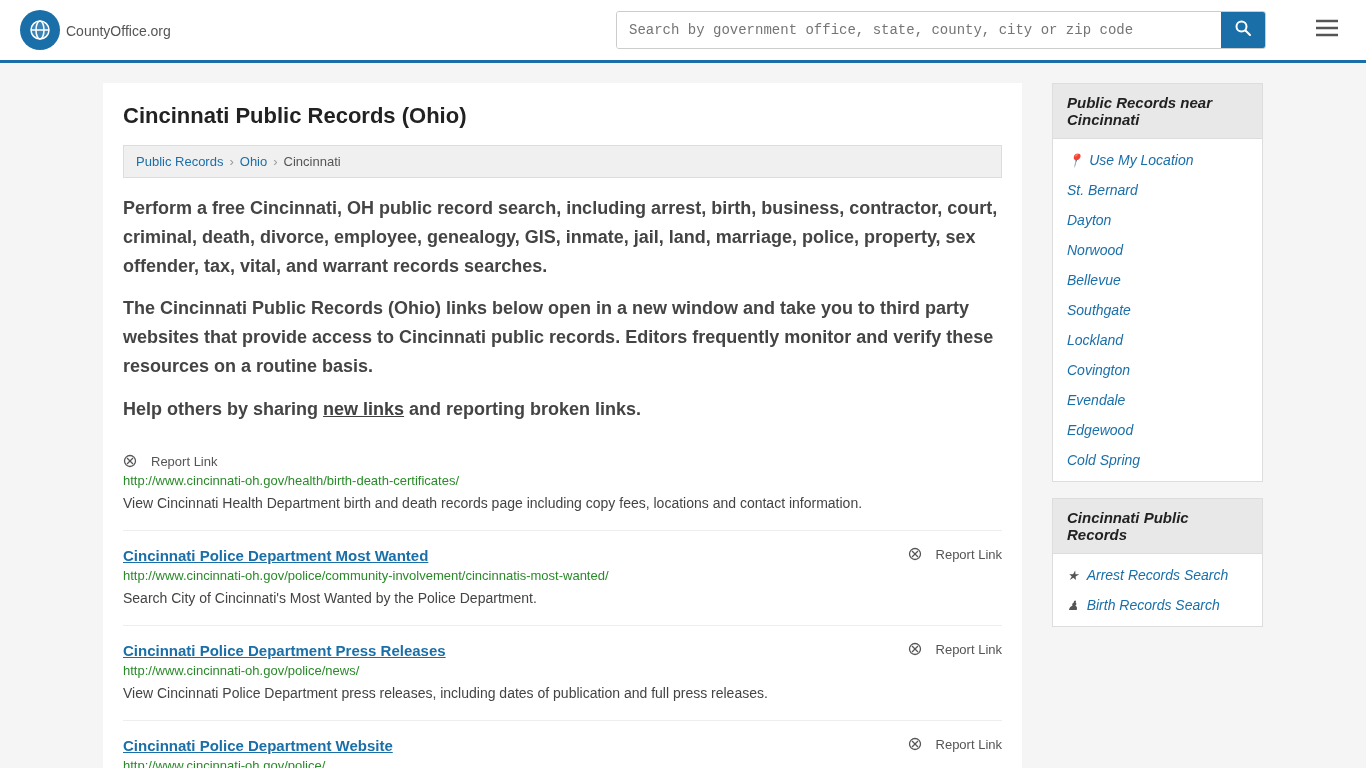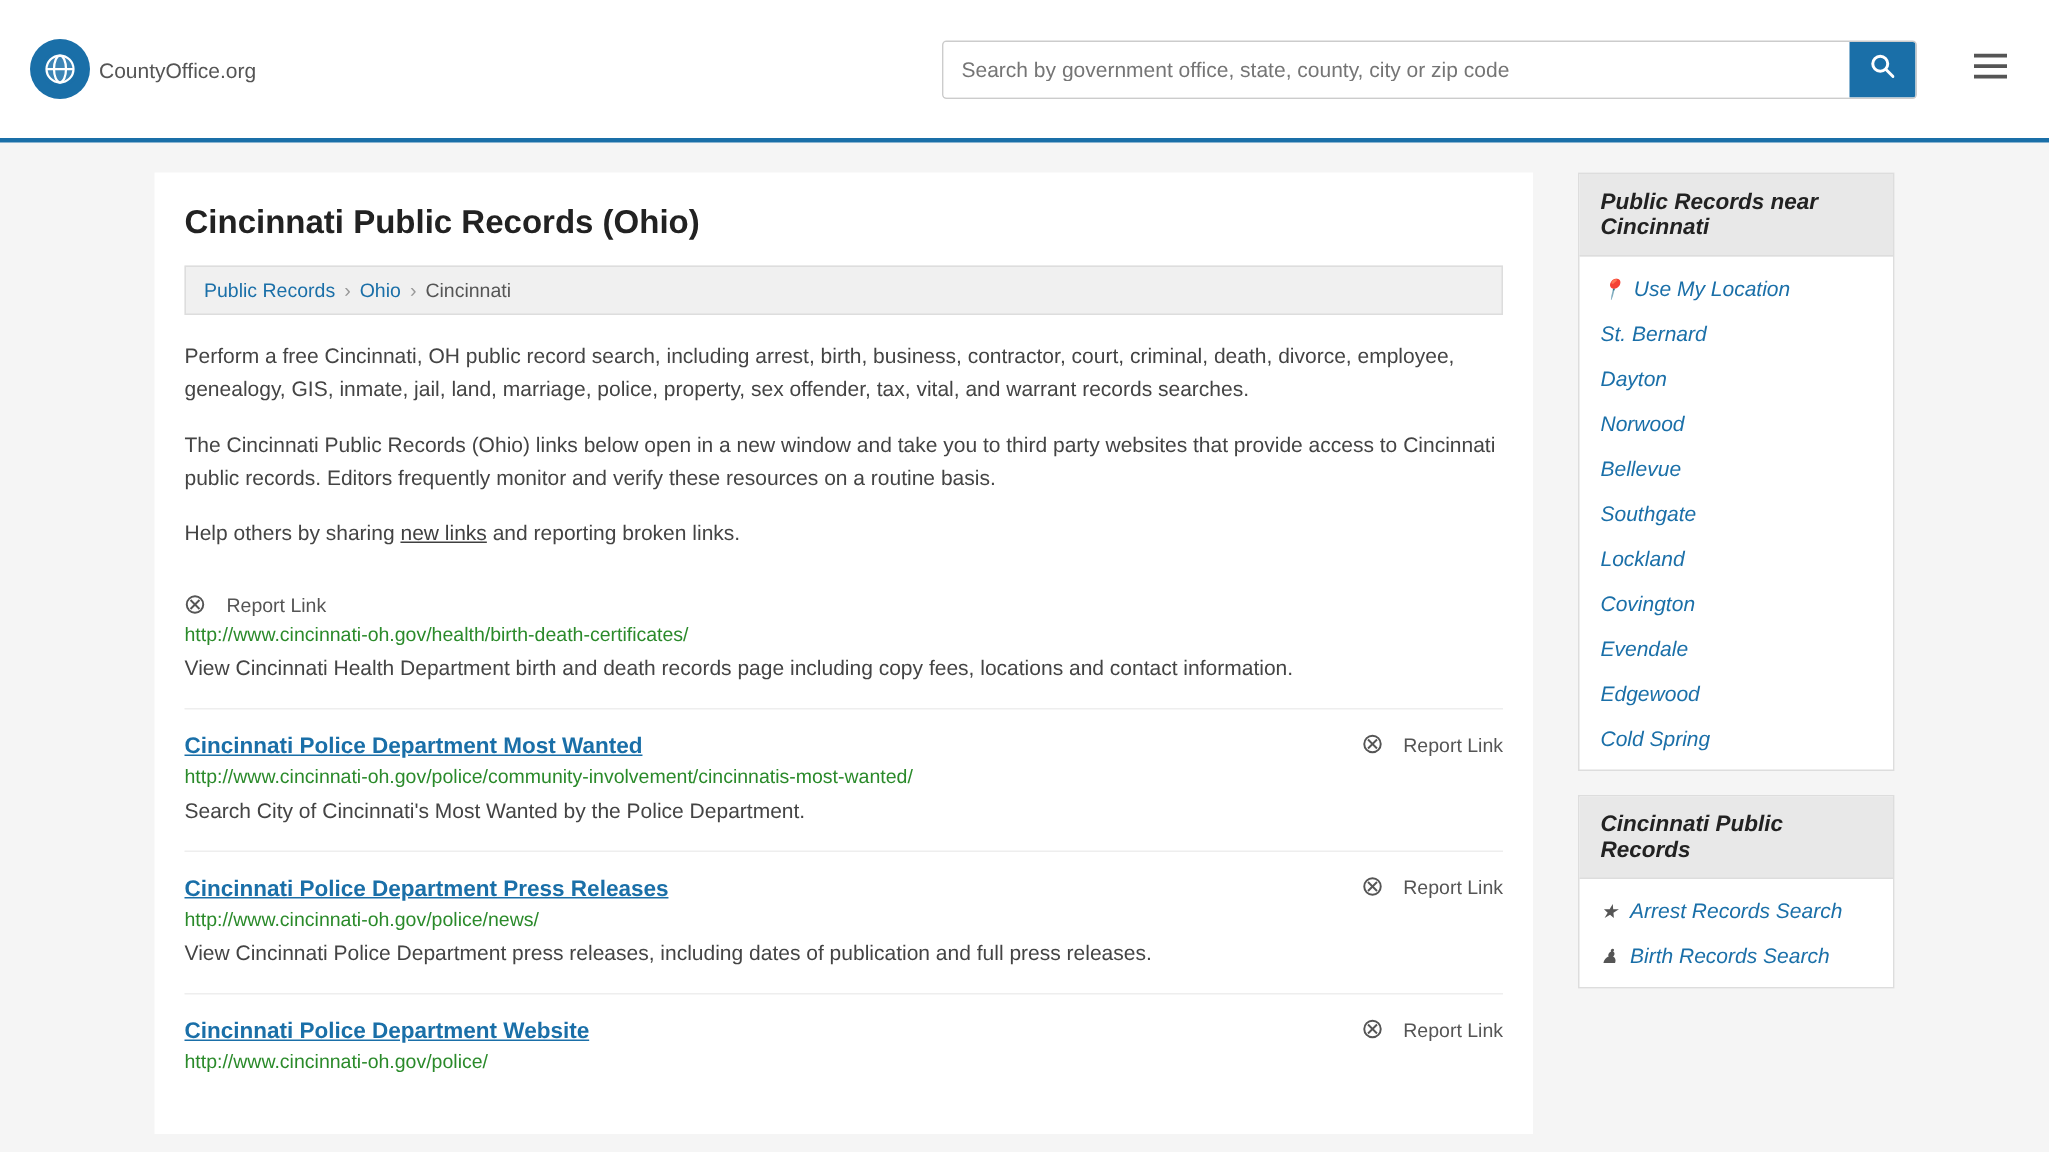--- a/index.html
+++ b/index.html
@@ -2,24 +2,24 @@
 <html><head>
   <meta charset="utf-8">
   <style>
     * { box-sizing: border-box; margin: 0; padding: 0; }
     body { font-family: Arial, sans-serif; font-size: 14px; color: #333; background: #f5f5f5; }
 
     
     .header {
       background: #fff;
       border-bottom: 3px solid #1a6fa8;
-      padding: 26px 20px;
-      display: flex;
-      align-items: center;
-      gap: 20px;
+      padding: 10px 20px;
+      display: flex;
+      align-items: center;
+      gap: 32px;
     }
     .logo-area {
       display: flex;
       align-items: center;
       gap: 6px;
       text-decoration: none;
       flex-shrink: 0;
     }
     .logo-circle {
       width: 40px;
@@ -48,20 +48,21 @@
       border-radius: 3px;
       overflow: hidden;
     }
     .search-input {
       flex: 1;
       padding: 8px 12px;
       border: none;
       outline: none;
       font-size: 14px;
       color: #ec4899;
+      font-family: Liberation Mono, monospace;
     }
     .search-btn {
       background: #1a6fa8;
       border: none;
       padding: 8px 14px;
       cursor: pointer;
       color: #fff;
       font-size: 16px;
     }
     .menu-btn {
@@ -102,21 +103,21 @@
       color: #555;
       margin-bottom: 16px;
       display: flex;
       align-items: center;
       gap: 6px;
     }
     .breadcrumb a { color: #1a6fa8; text-decoration: none; }
     .breadcrumb-sep { color: #999; }
 
     
-    .description { font-size: 14px; line-height: 1.6; color: #444; margin-bottom: 14px; }
+    .description { font-size: 18px; line-height: 1.6; color: #444; margin-bottom: 14px; font-weight: bold; }
     .description a { color: #404040; }
 
     
     .record-entry {
       border-bottom: 1px solid #eee;
       padding: 16px 0;
     }
     .record-entry:last-child { border-bottom: none; }
     .record-header {
       display: flex;

